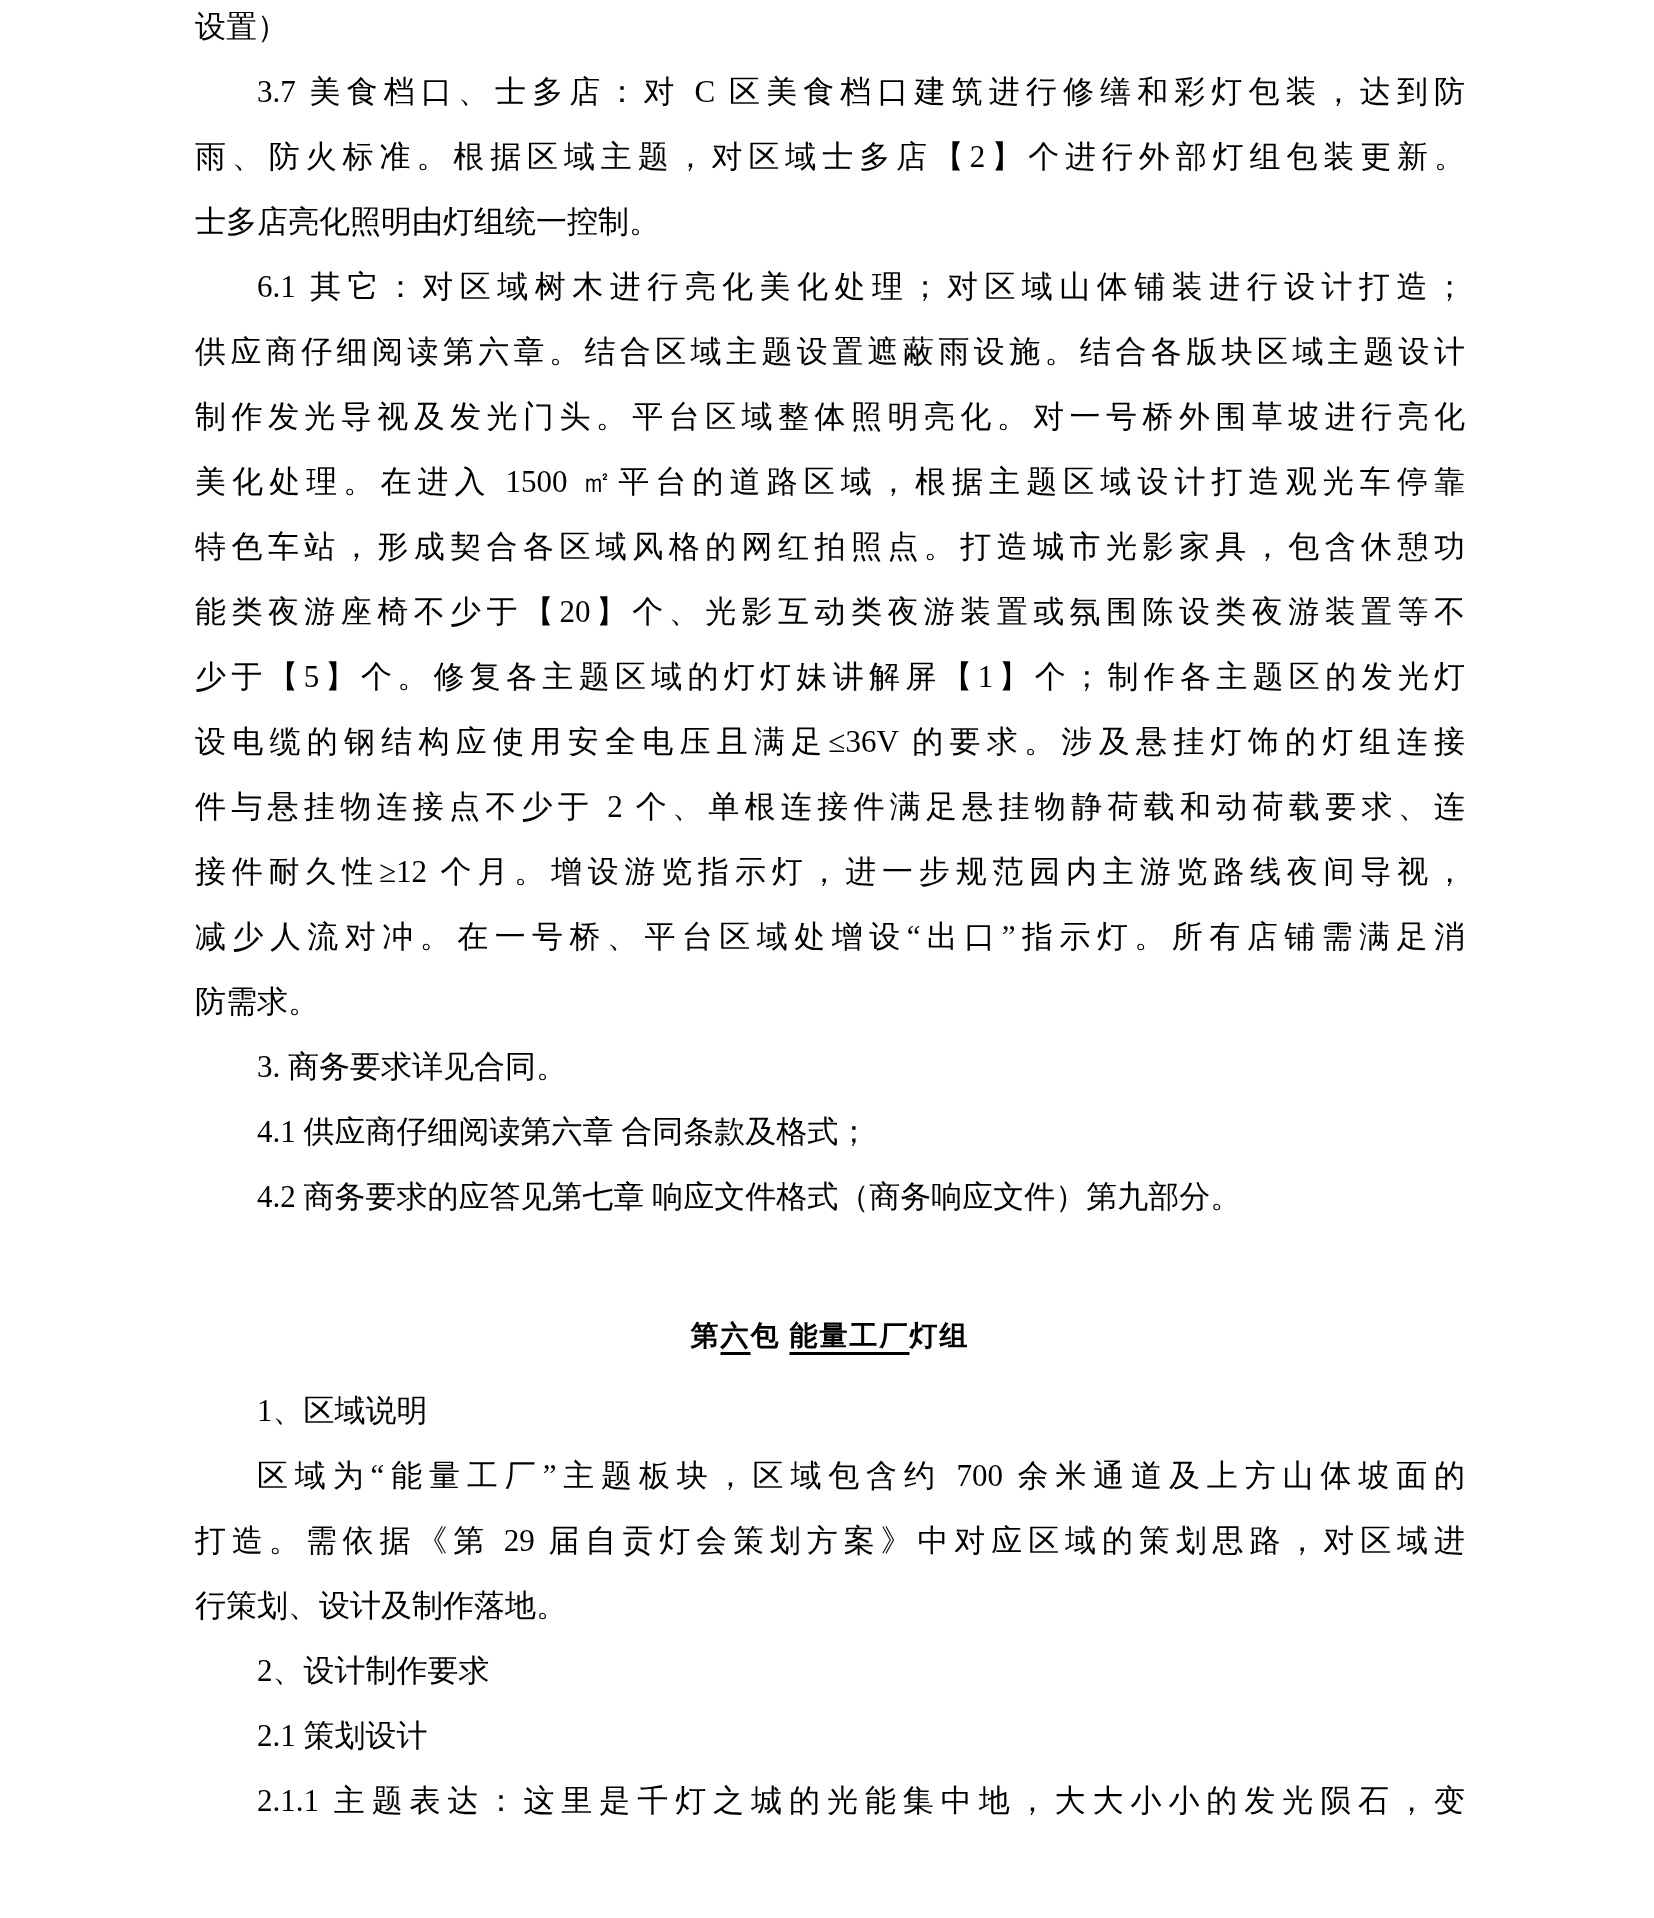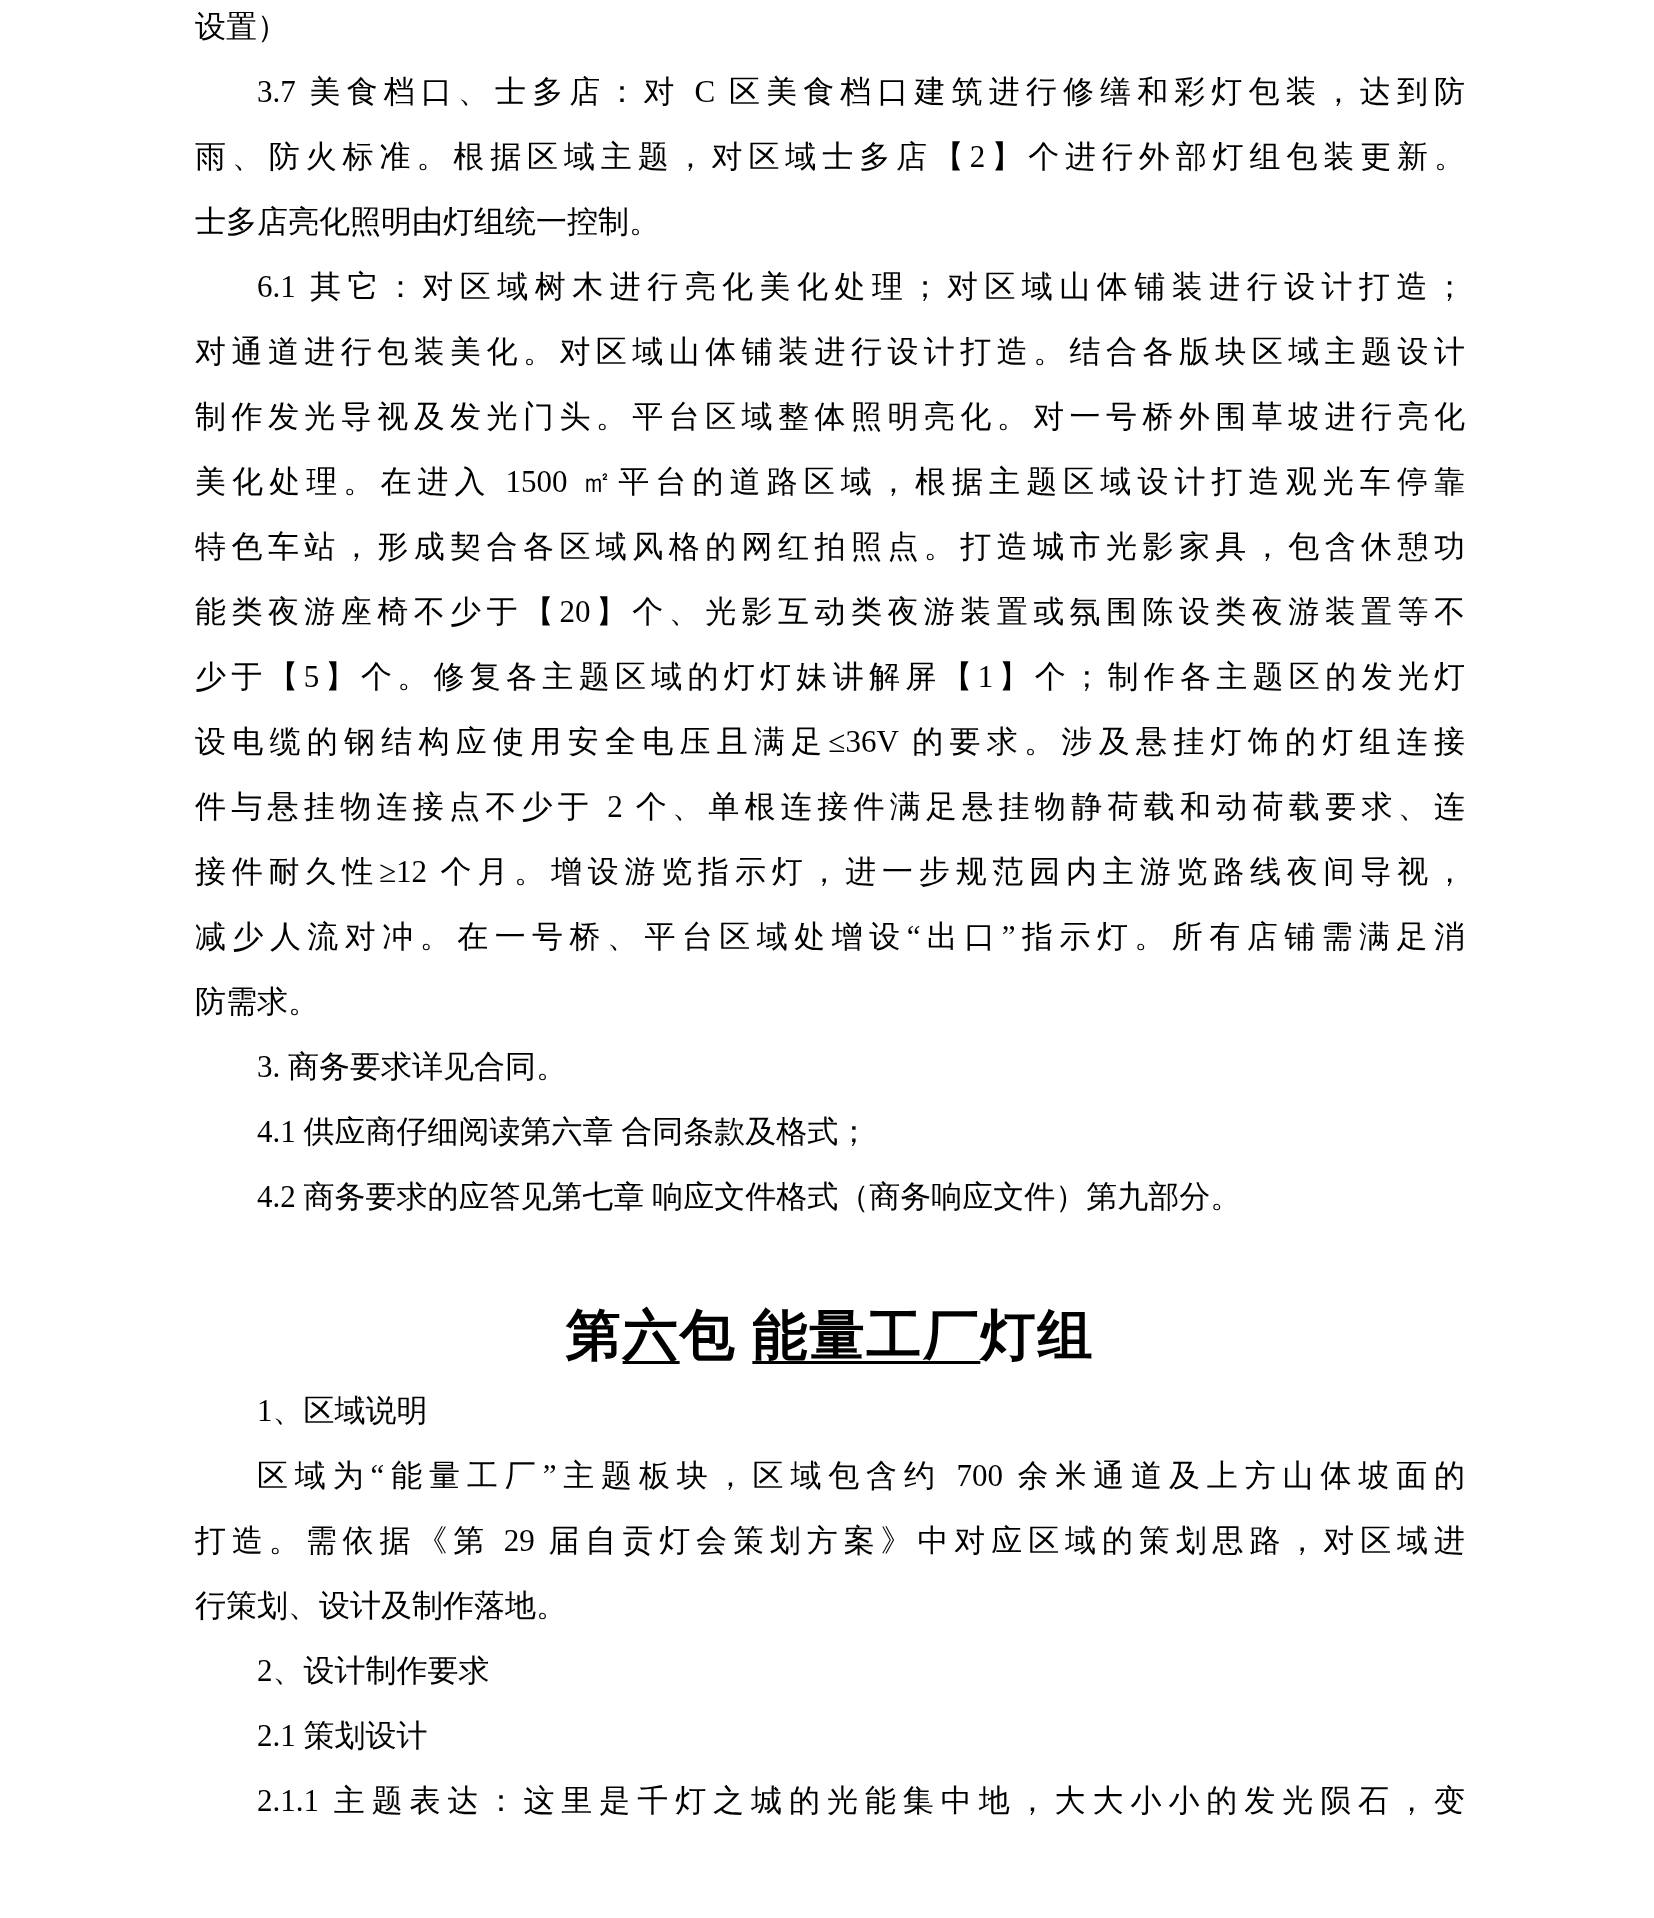--- a/index.html
+++ b/index.html
@@ -29,21 +29,21 @@
     text-align-last: justify;
   }
   .line.indent {
     text-indent: 62px; 
   }
   .spacer {
     height: 65px;
   }
   .heading {
     margin: 0;
-    font-size: 55px;
+    font-size: 28px;
     font-weight: bold;
     text-align: center;
     line-height: 84px;
     letter-spacing: 2px;
   }
   .heading .u {
     text-decoration: underline;
     text-decoration-thickness: 3px;
     text-underline-offset: 7px;
   }
@@ -51,21 +51,21 @@
 </head>
 <body>
 
 <div class="doc">
   <div>
       <div class="line">设置）</div>
       <div class="line indent justify">3.7 美食档口、士多店：对 C 区美食档口建筑进行修缮和彩灯包装，达到防</div>
       <div class="line justify">雨、防火标准。根据区域主题，对区域士多店【2】个进行外部灯组包装更新。</div>
       <div class="line">士多店亮化照明由灯组统一控制。</div>
       <div class="line indent justify">6.1 其它：对区域树木进行亮化美化处理；对区域山体铺装进行设计打造；</div>
-      <div class="line justify">对通道进行包装美化。对区域山体铺装进行设计打造。结合各版块区域主题设计</div>
+      <div class="line justify">供应商仔细阅读第六章。结合区域主题设置遮蔽雨设施。结合各版块区域主题设计</div>
       <div class="line justify">制作发光导视及发光门头。平台区域整体照明亮化。对一号桥外围草坡进行亮化</div>
       <div class="line justify">美化处理。在进入 1500 ㎡平台的道路区域，根据主题区域设计打造观光车停靠</div>
       <div class="line justify">特色车站，形成契合各区域风格的网红拍照点。打造城市光影家具，包含休憩功</div>
       <div class="line justify">能类夜游座椅不少于【20】个、光影互动类夜游装置或氛围陈设类夜游装置等不</div>
       <div class="line justify">少于【5】个。修复各主题区域的灯灯妹讲解屏【1】个；制作各主题区的发光灯</div>
       <div class="line justify">设电缆的钢结构应使用安全电压且满足≤36V 的要求。涉及悬挂灯饰的灯组连接</div>
       <div class="line justify">件与悬挂物连接点不少于 2 个、单根连接件满足悬挂物静荷载和动荷载要求、连</div>
       <div class="line justify">接件耐久性≥12 个月。增设游览指示灯，进一步规范园内主游览路线夜间导视，</div>
       <div class="line justify">减少人流对冲。在一号桥、平台区域处增设“出口”指示灯。所有店铺需满足消</div>
       <div class="line">防需求。</div>

